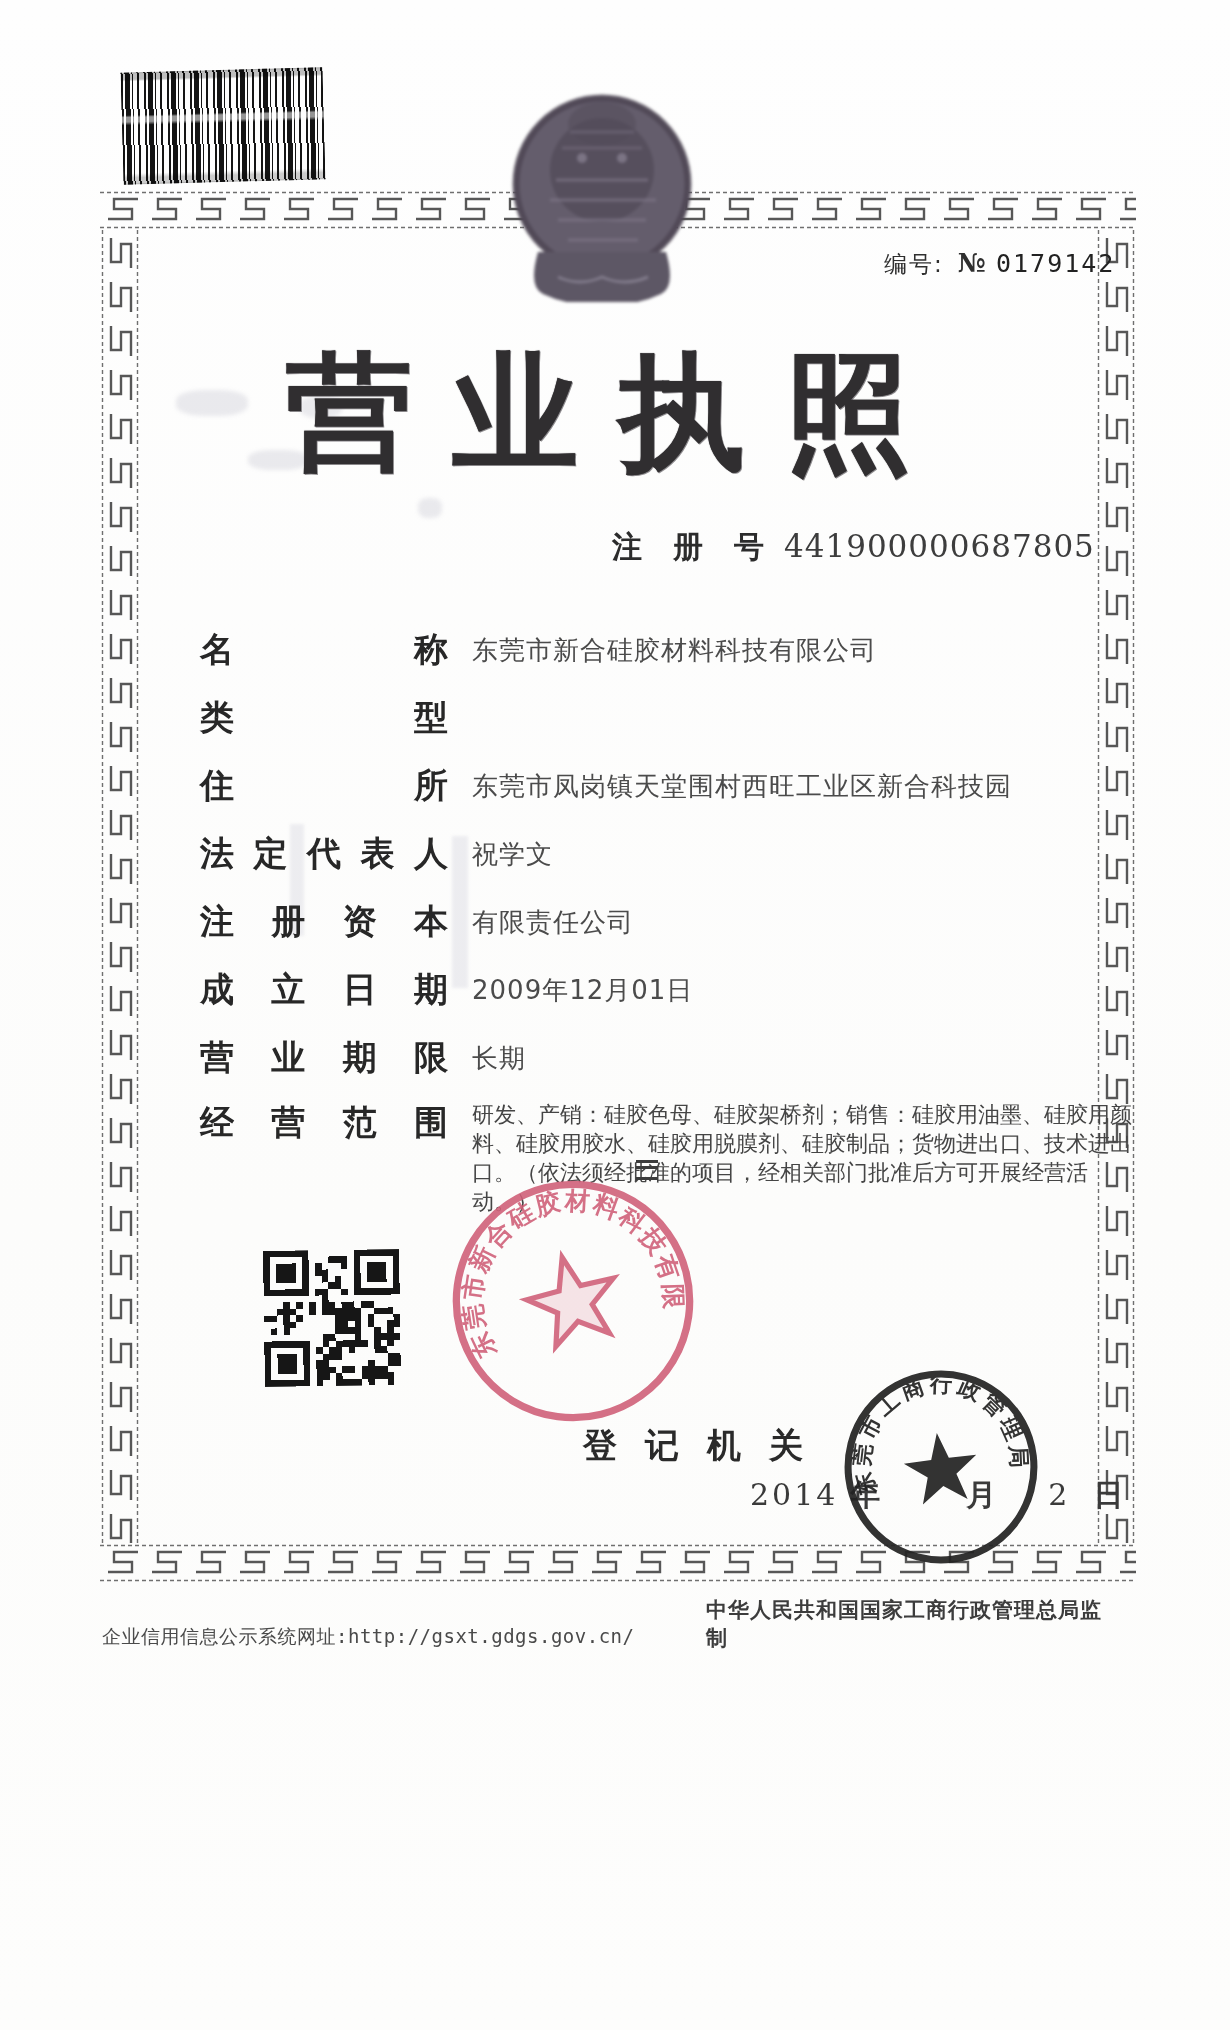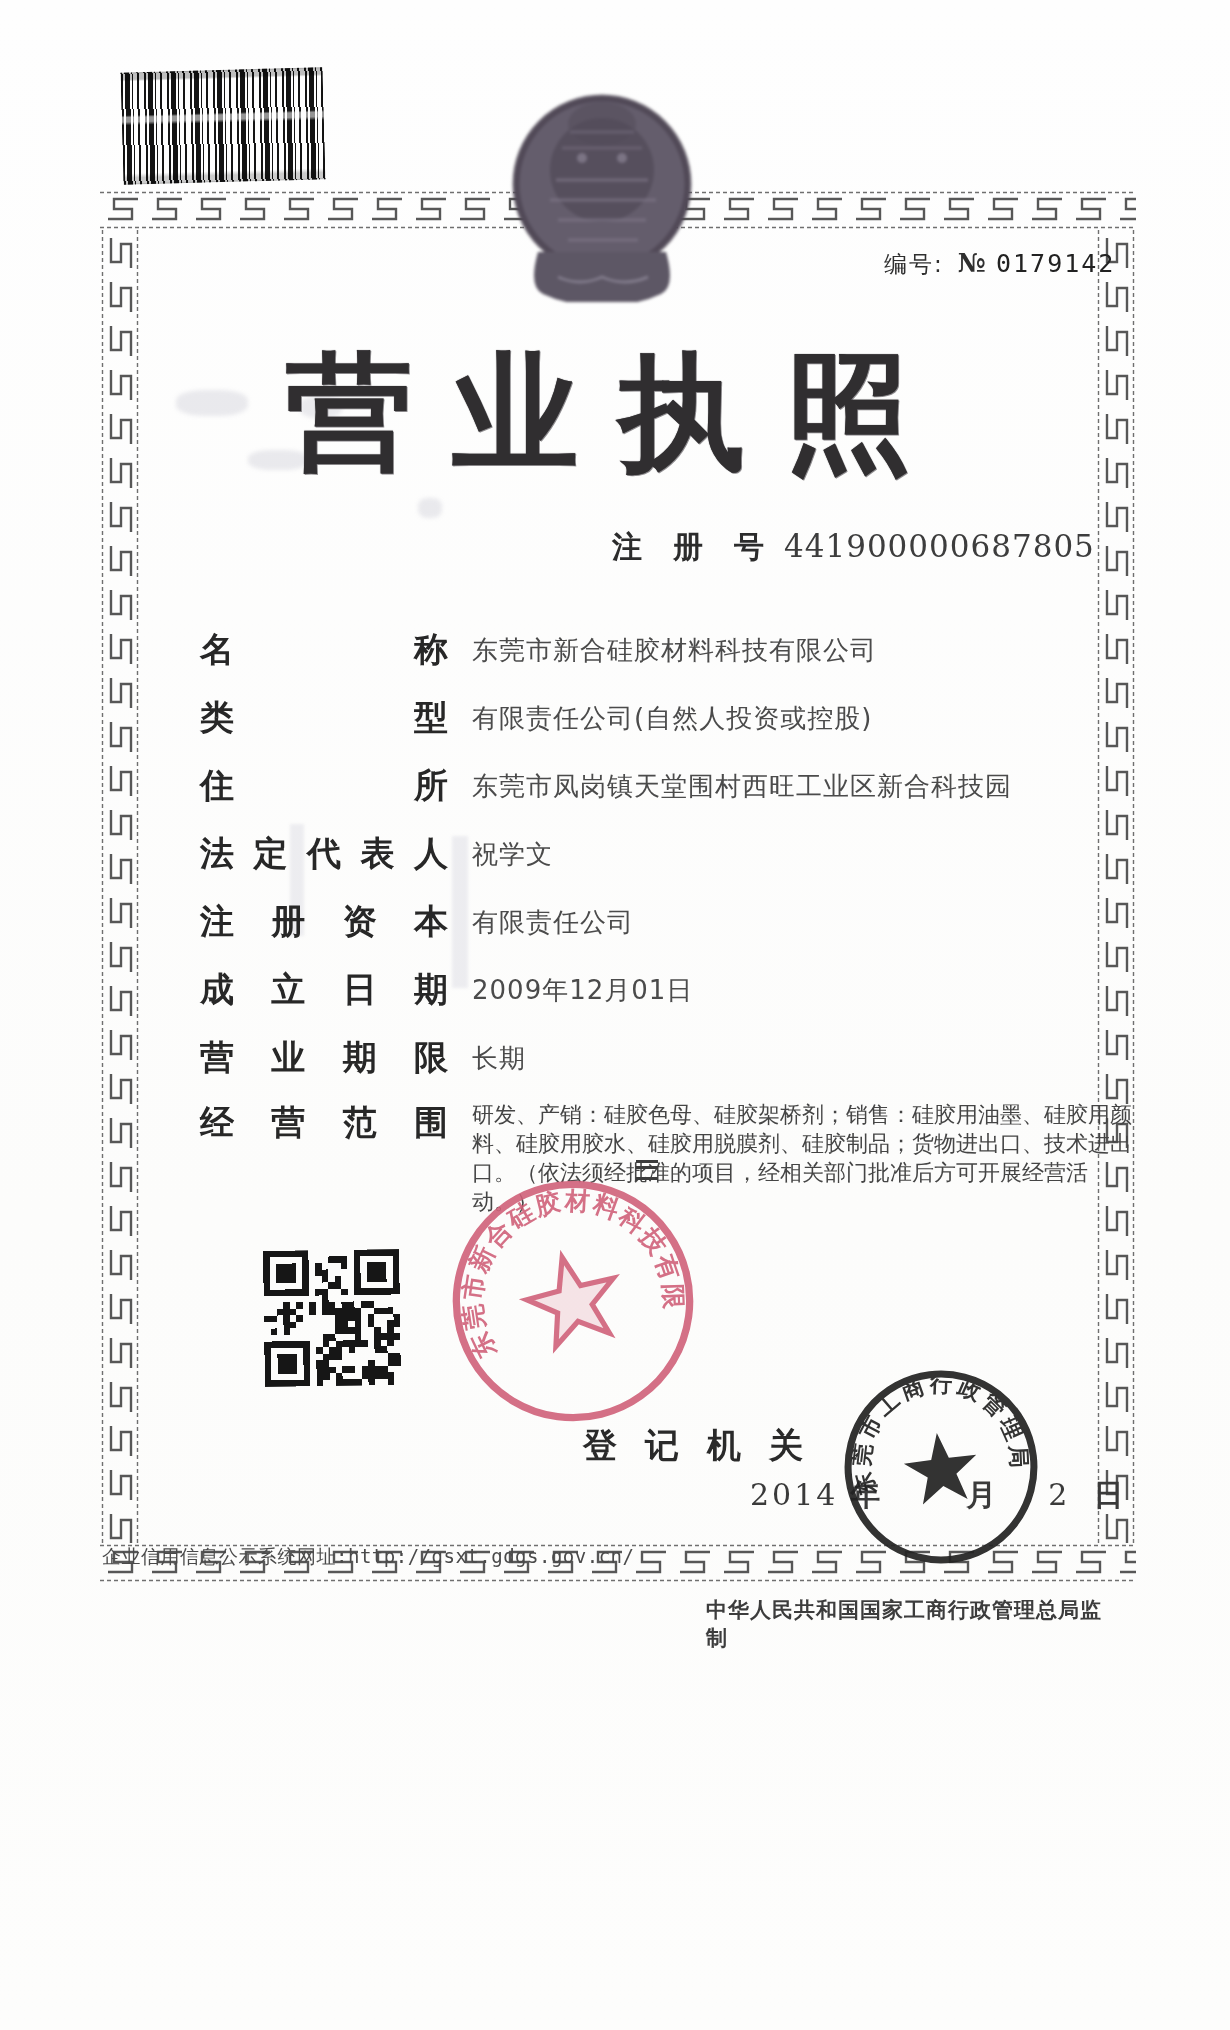--- a/index.html
+++ b/index.html
@@ -63,21 +63,21 @@
   .dateline .year{font-family:"DejaVu Serif",serif;letter-spacing:3px;margin-left:30px;}
   .dateline .u1{margin-left:12px;font-weight:600;}
   .dateline .u2{margin-left:86px;font-weight:600;}
   .dateline .day{margin-left:52px;font-family:"DejaVu Serif",serif;}
   .dateline .u3{margin-left:26px;font-weight:600;}
 
   
   .blackseal{left:840px;top:1366px;width:202px;height:202px;transform:rotate(-7deg);opacity:.92;z-index:6;}
 
   
-  .footL{left:102px;top:1544px;font-size:19px;color:#4a4a4a;letter-spacing:.5px;z-index:4;
+  .footL{left:102px;top:1624px;font-size:19px;color:#4a4a4a;letter-spacing:.5px;z-index:4;
     font-family:"DejaVu Sans Mono","DejaVu Sans",monospace;}
   .footR{left:706px;top:1596px;width:396px;font-size:21px;font-weight:600;color:#3c3c3c;
     letter-spacing:1px;text-align:left;z-index:4;}
 
   
   .smudge{background:rgba(110,110,140,.14);filter:blur(2px);border-radius:40%;z-index:2;}
   .streak{background:rgba(95,95,135,.10);filter:blur(1.5px);z-index:2;}
   .artifact{left:636px;top:1160px;width:22px;height:14px;z-index:4;
     border-top:3px solid #3c3c3c;border-bottom:3px solid #3c3c3c;}
   .artifact:after{content:"";display:block;margin-top:3px;border-top:3px solid #3c3c3c;width:100%;}
@@ -157,21 +157,20 @@
           <span>名</span>
           <span>称</span>
         </div>
       <div class="fvalue">东莞市新合硅胶材料科技有限公司</div>
     </div>
     <div class="frow">
       <div class="flabel" data-split="chars">
           <span>类</span>
           <span>型</span>
         </div>
-      <div class="fvalue">有限责任公司(自然人投资或控股)</div>
     </div>
     <div class="frow">
       <div class="flabel" data-split="chars">
           <span>住</span>
           <span>所</span>
         </div>
       <div class="fvalue">东莞市凤岗镇天堂围村西旺工业区新合科技园</div>
     </div>
     <div class="frow">
       <div class="flabel" data-split="chars">

